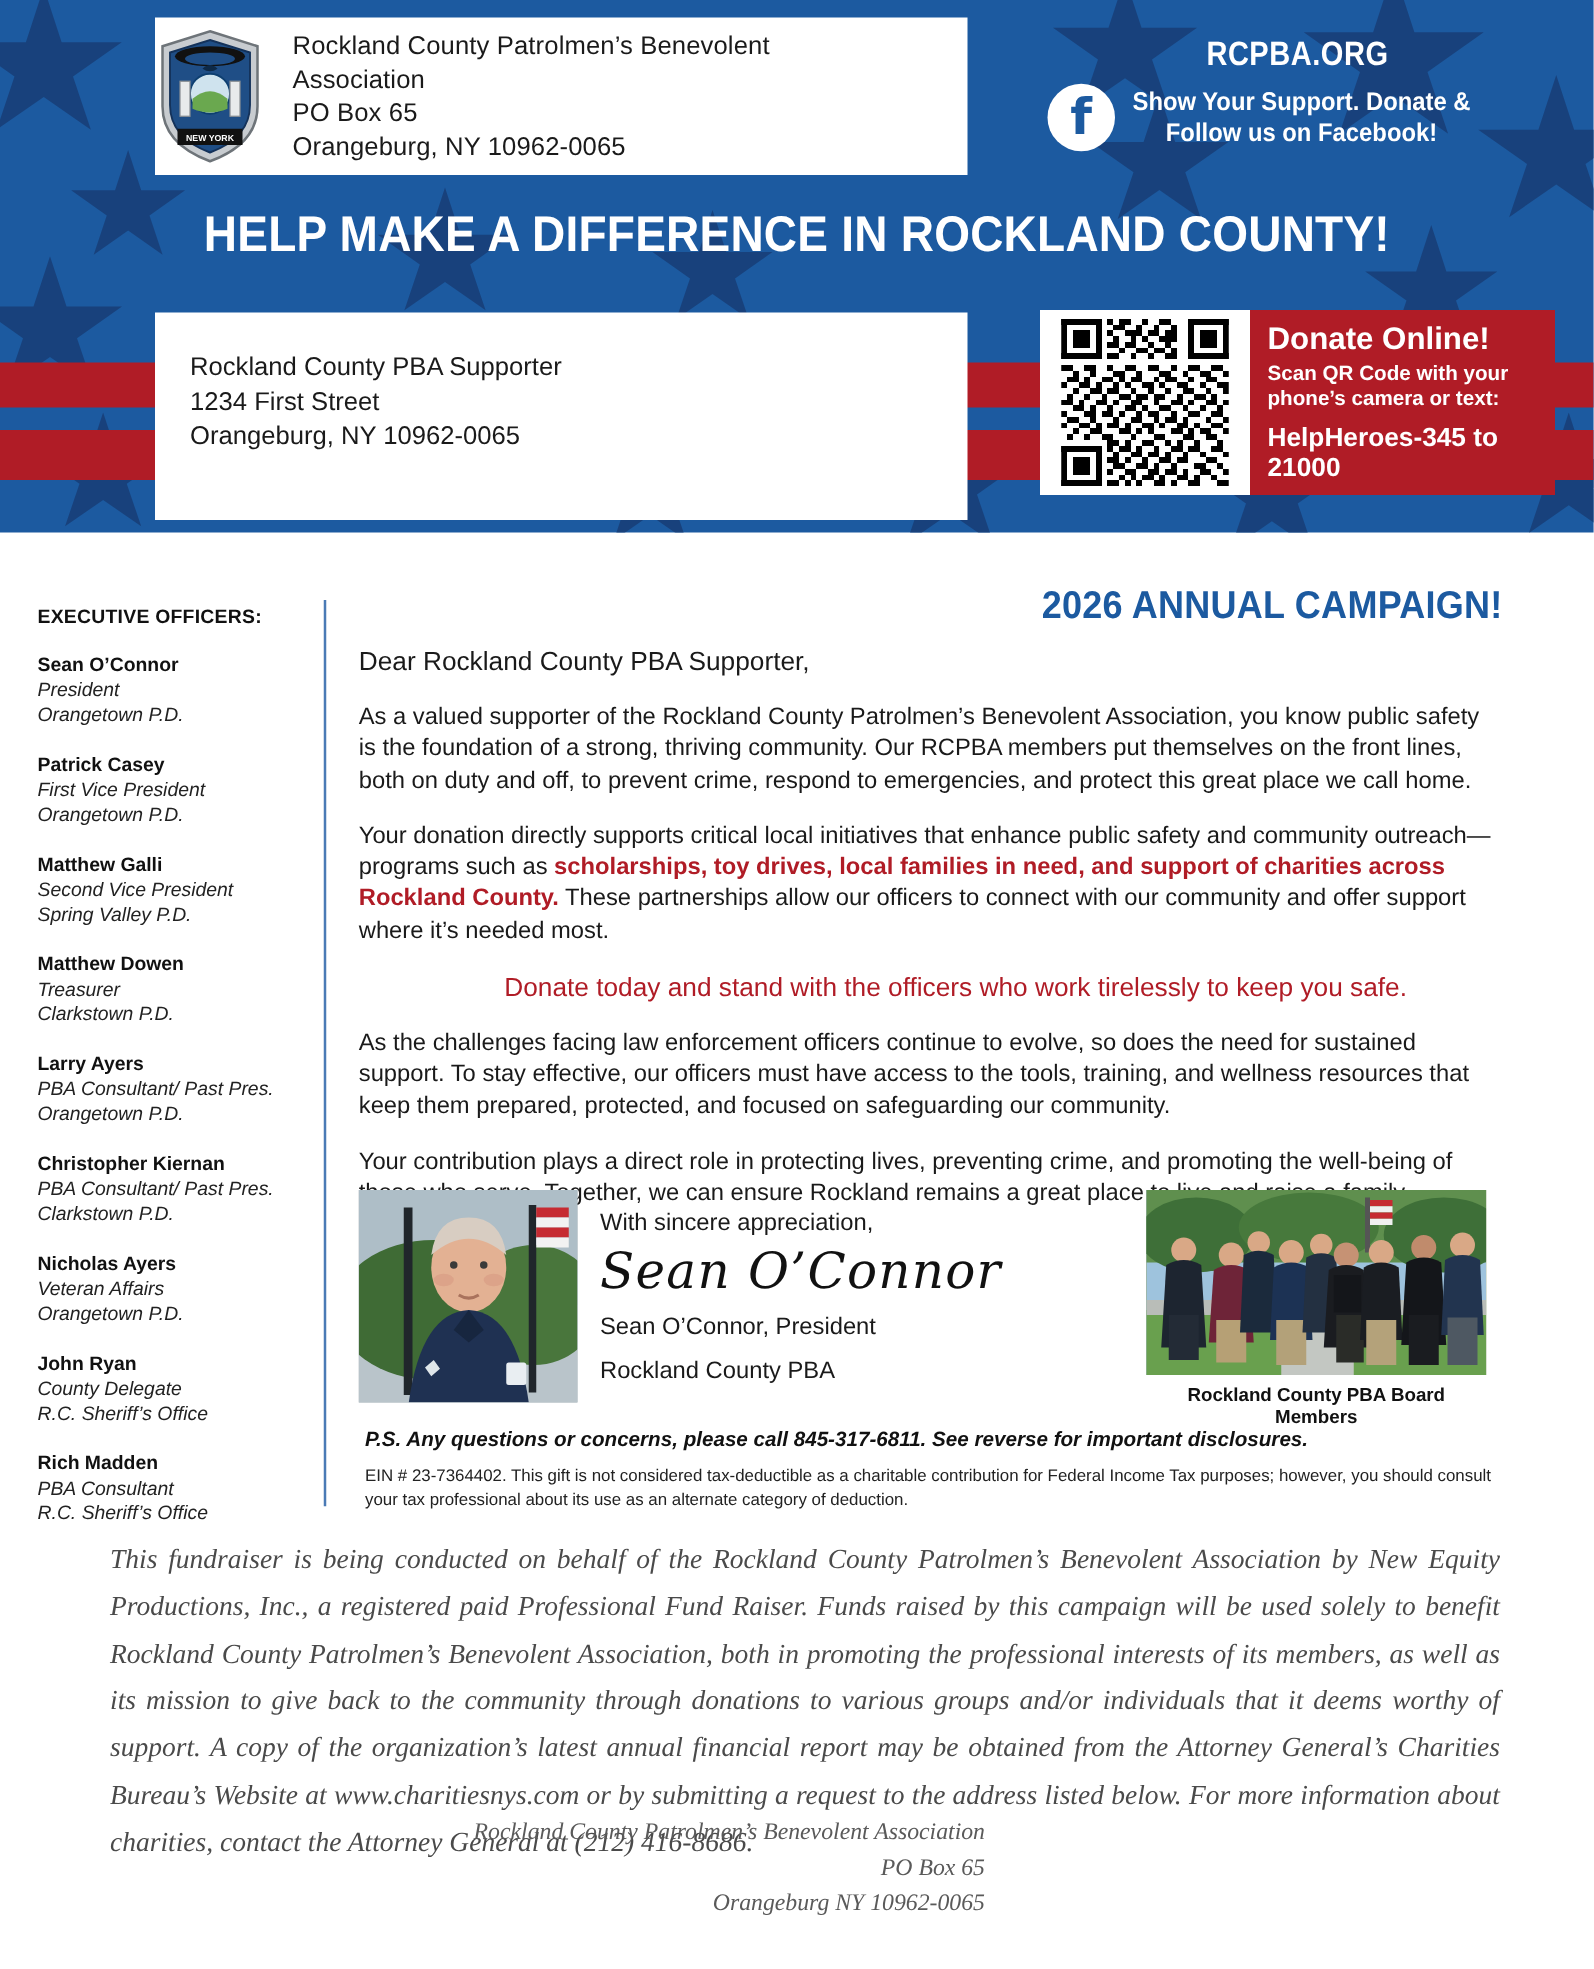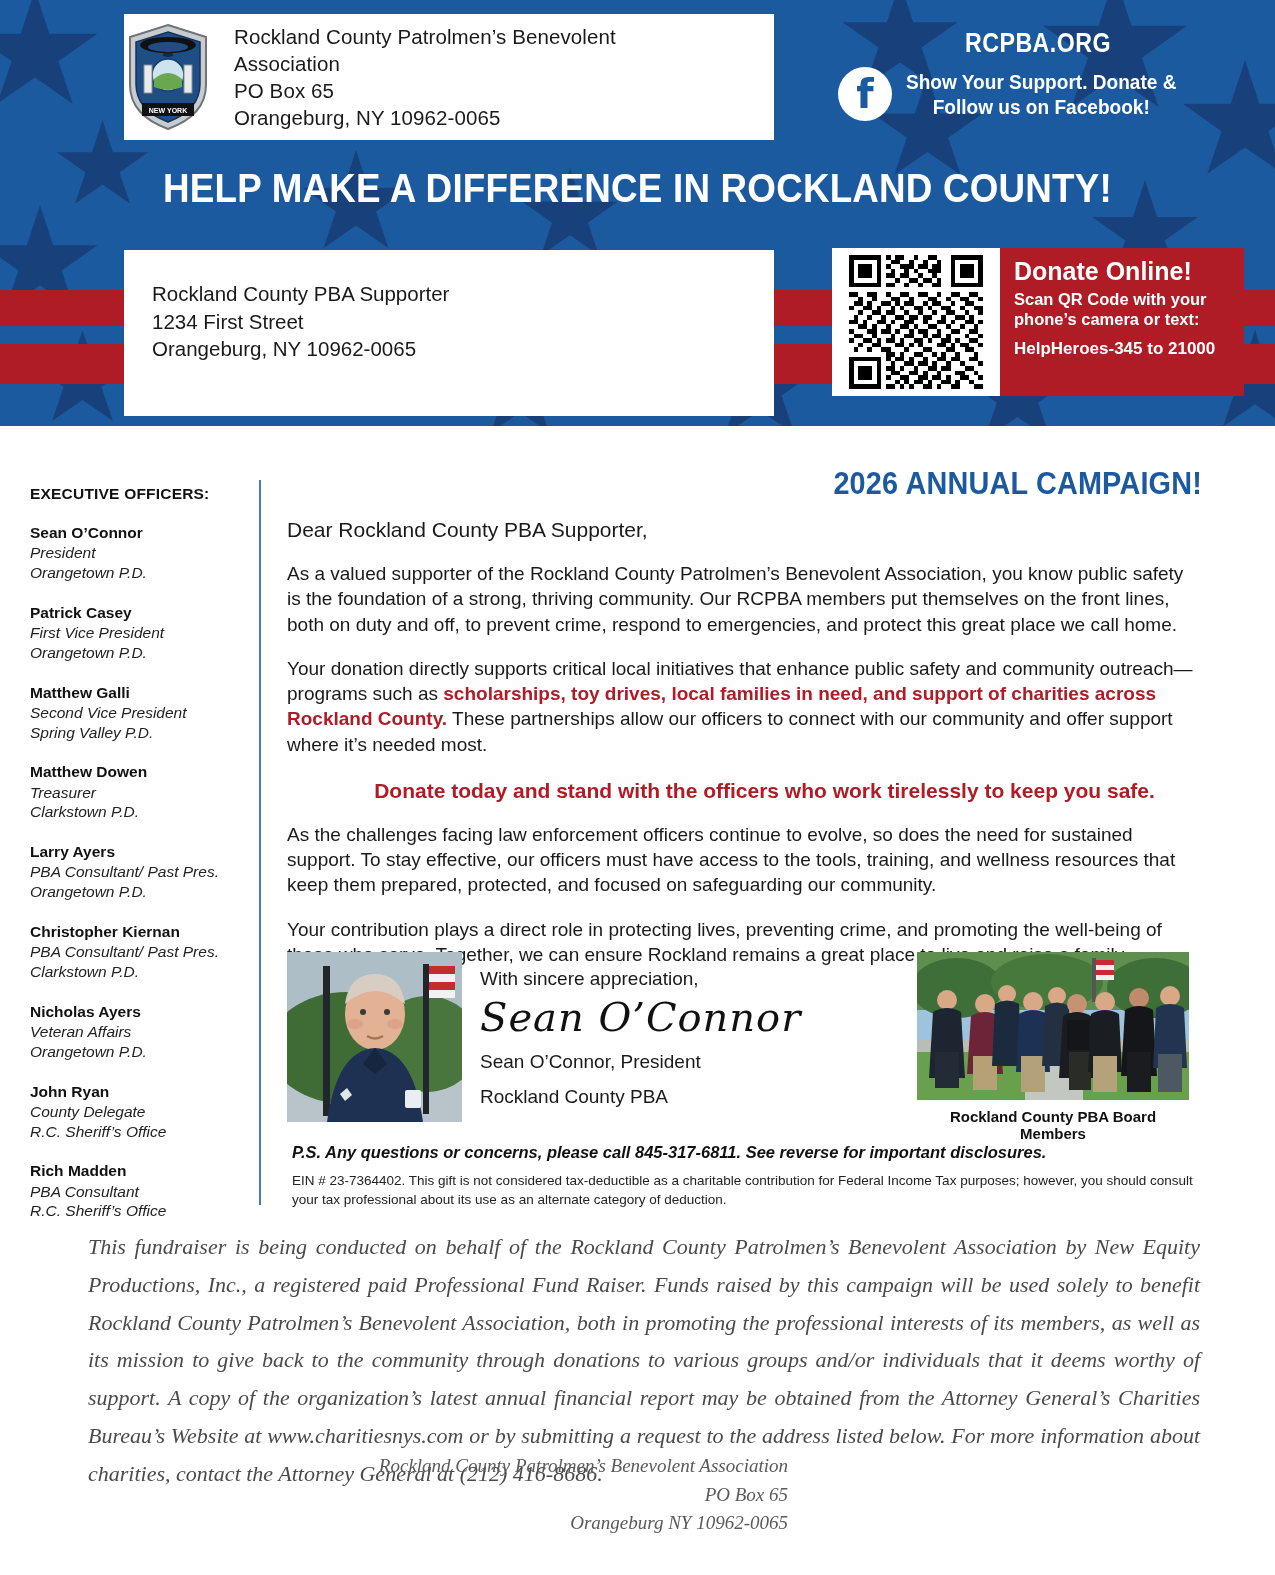--- a/index.html
+++ b/index.html
@@ -69,42 +69,42 @@
   
   .donate-panel {
     position: absolute; left: 832px; top: 248px; width: 412px; height: 148px;
     background: #B01C26; display: flex;
   }
   .qr-wrap { width: 168px; height: 148px; background: #fff; display:flex; align-items:center; justify-content:center; flex:0 0 auto;}
   .qr { width: 134px; height: 134px; }
   .donate-text { padding: 10px 0 0 14px; color: #fff; }
   .donate-title { font-weight: bold; font-size: 25px; line-height: 1.05; }
   .donate-sub { font-weight: bold; font-size: 16.5px; line-height: 1.22; margin-top: 5px; }
-  .donate-code { font-weight: bold; font-size: 17px; margin-top: 9px; text-align: right; }
+  .donate-code { font-weight: bold; font-size: 21px; margin-top: 9px; }
 
   
   .sidebar { position: absolute; left: 30px; top: 485px; width: 215px; }
   .sidebar-title { font-weight: bold; font-size: 15.5px; letter-spacing: .2px; color: #111; }
   .officer { margin-top: 20px; }
   .officer:first-of-type { margin-top: 28px; }
   .officer-name { font-weight: bold; font-size: 15.5px; color: #111; line-height: 1.3; }
   .officer-role, .officer-dept { font-style: italic; font-size: 15.5px; color: #222; line-height: 1.28; }
 
   .divider { position: absolute; left: 259px; top: 480px; width: 2px; height: 725px; background: #4a7ab5; }
 
   .letter { position: absolute; left: 287px; top: 466px; width: 915px; }
   .campaign-title {
     text-align: right; color: #1C5AA0; font-weight: bold; font-size: 31px;
     letter-spacing: .2px; transform: scaleX(.93); transform-origin: right center;
   }
   .salutation { font-size: 21px; color: #1a1a1a; margin-top: 16px; }
   .para { font-size: 19px; line-height: 1.33; color: #1a1a1a; margin-top: 19px; }
   .hl-red { color: #B01C26; font-weight: bold; }
   .callout {
-    text-align: center; color: #B01C26; font-weight: bold; font-size: 21px;
+    text-align: center; color: #B01C26; font-weight: normal; font-size: 21px;
     margin-top: 22px; padding-left: 40px;
   }
 
   
   .sig-row { position: absolute; left: 287px; top: 952px; width: 915px; height: 180px; }
   .portrait {
     position: absolute; left: 0; top: 0; width: 175px; height: 170px;
     overflow: hidden; background: #9aa7ae;
   }
   .sig-mid { position: absolute; left: 193px; top: 16px; width: 420px; }

